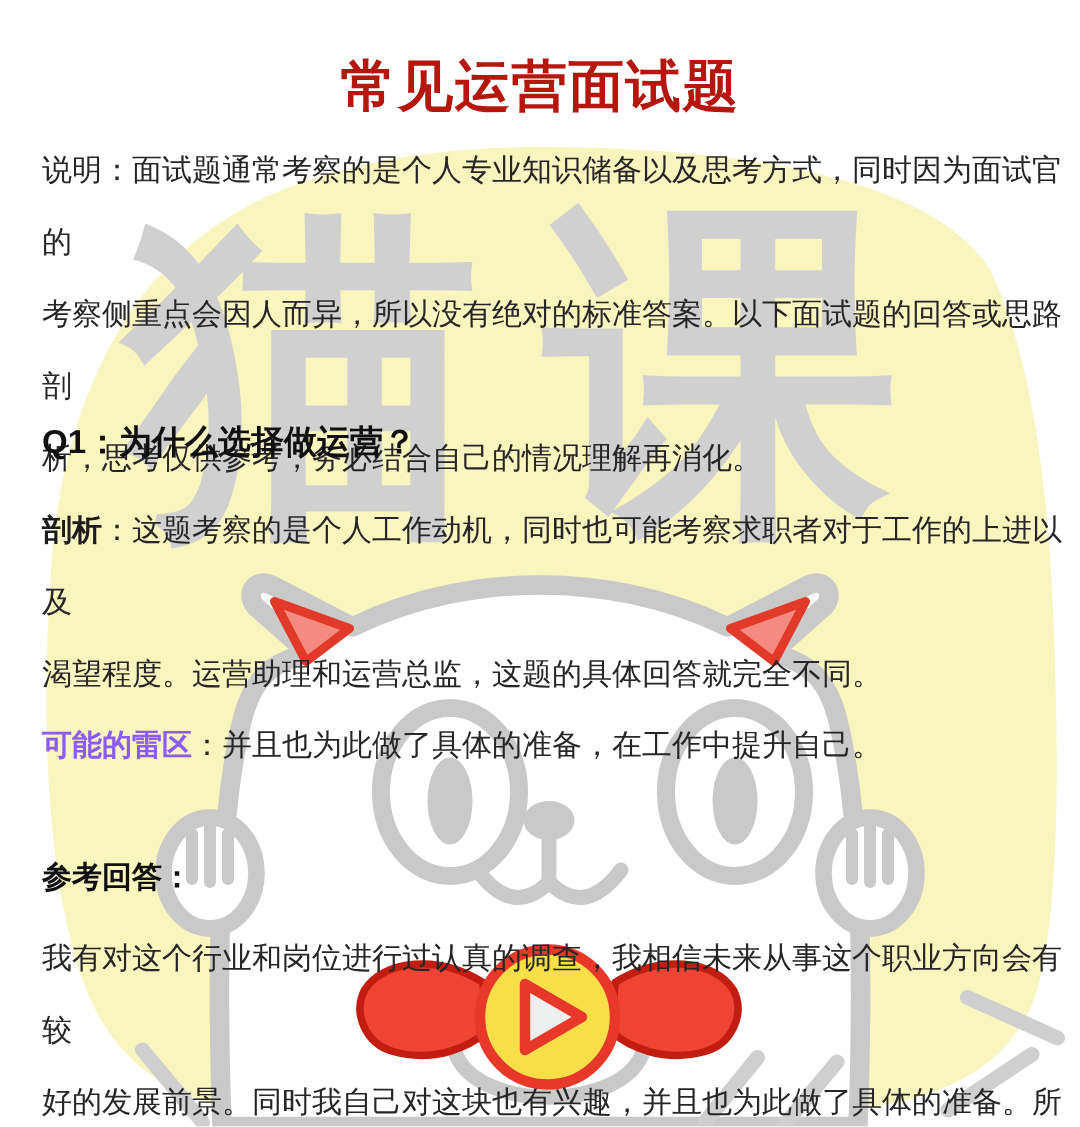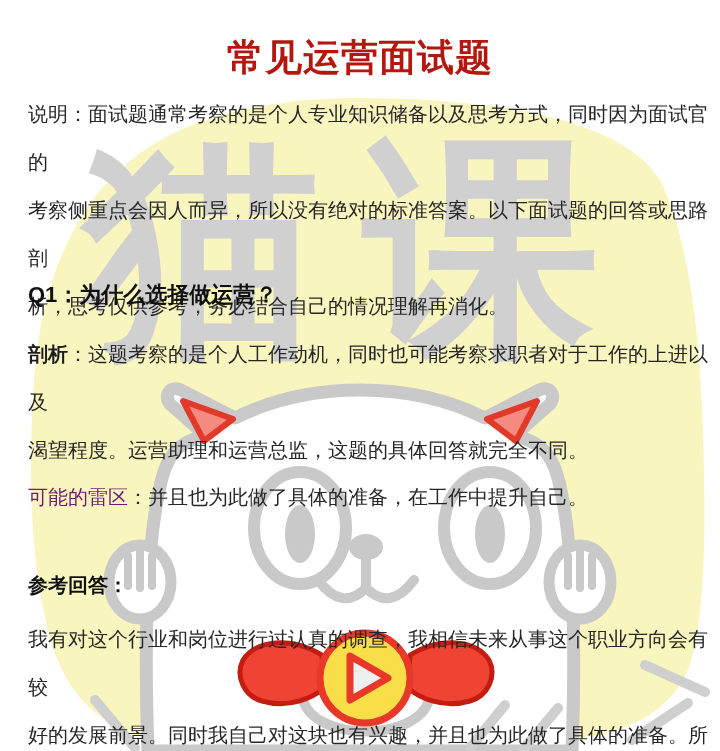--- a/index.html
+++ b/index.html
@@ -24,21 +24,21 @@
     font-size:22px;font-weight:bold;color:#101010;line-height:38px;
   }
   #p2{top:310px;}
   #p3{top:453px;}
   .h3{
     position:absolute;left:28px;top:544px;width:690px;
     font-size:20px;font-weight:bold;color:#101010;line-height:34px;margin-top:24px;
   }
   #p4{top:595px;}
   .lbl{font-weight:bold;color:#1d1d1d;}
-  .lbl-red{font-weight:normal;color:#701a75;}
+  .lbl-red{font-weight:bold;color:#8b5cf6;}
 </style>
 </head>
 <body>
 
 <div class="page">
 
   <svg class="watermark" viewBox="0 0 720 751" width="720" height="751" aria-hidden="true">
 
     <path d="M 360,98
          C 280,98 180,112 120,170

